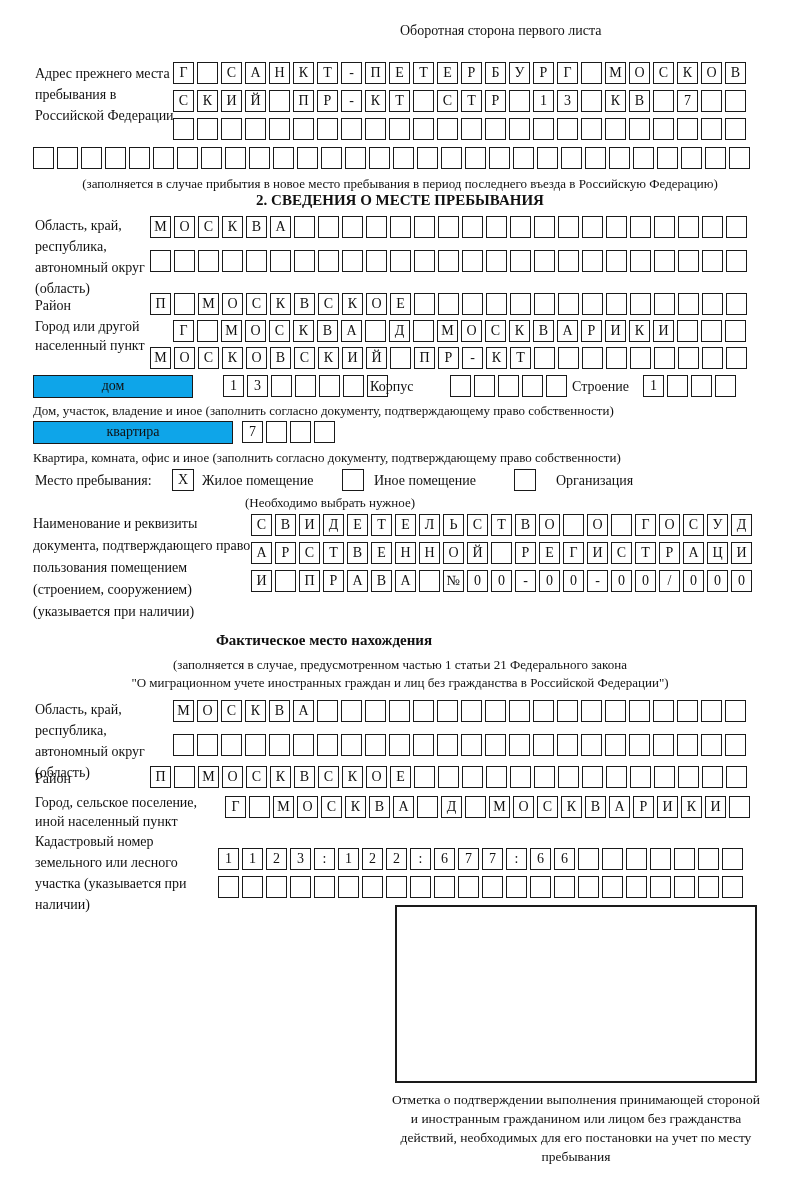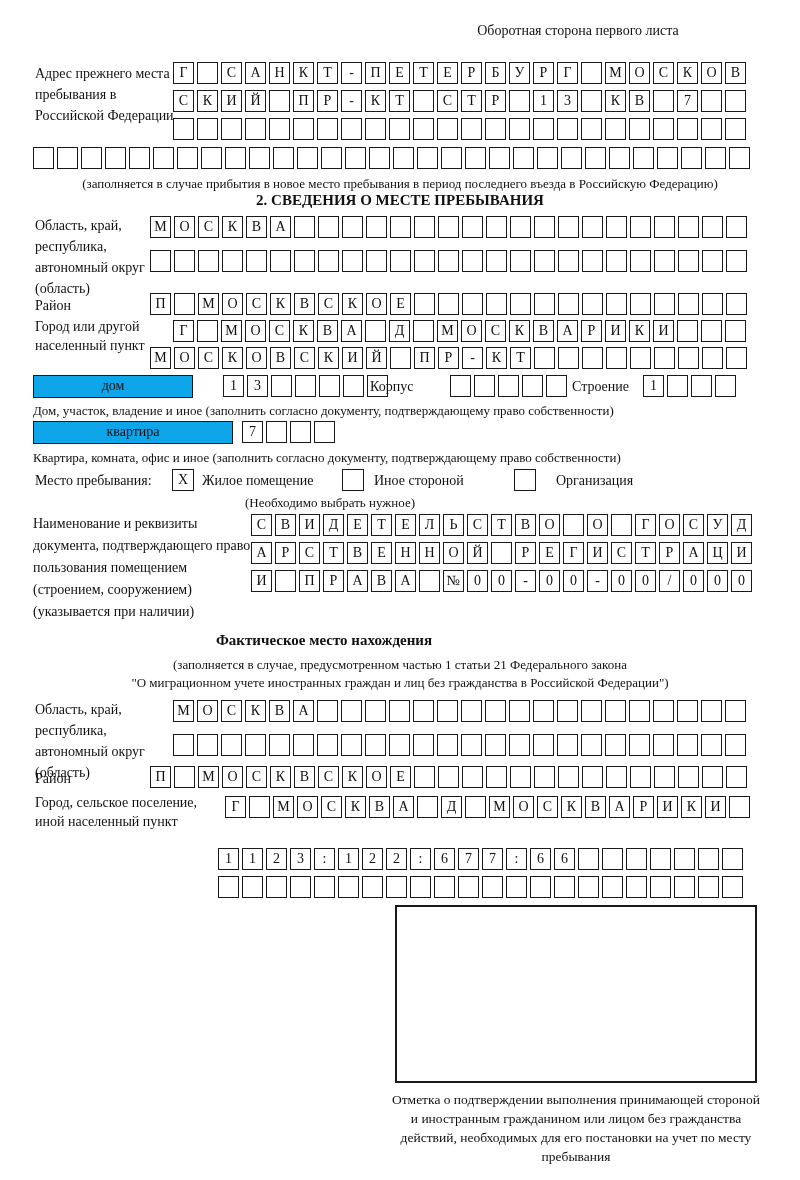--- a/index.html
+++ b/index.html
@@ -5,21 +5,21 @@
   html,body{margin:0;padding:0;background:#ffffff;}
   .page{
     position:relative;width:800px;height:1180px;background:#ffffff;
     font-family:"Liberation Serif", serif;color:#111;overflow:hidden;
   }
   .abs{position:absolute;}
   .lbl{font-size:14px;line-height:21px;}
   .note{font-size:13px;line-height:17px;}
   .title{font-size:15px;font-weight:bold;}
   .center{text-align:center;}
-  .right{text-align:center;}
+  .right{text-align:left;}
   .cellrow{white-space:nowrap;height:24px;}
   .cell{
     display:inline-block;width:21px;height:22px;box-sizing:border-box;
     border:1.5px solid #1a1a1a;margin-right:3px;text-align:center;
     font-size:14px;line-height:19px;vertical-align:top;background:#fff;
   }
   .widebox{
     box-sizing:border-box;border:1.5px solid #1a1a1a;height:23px;
     text-align:center;font-size:14px;line-height:20px;background:#0ea5e9;
   }
@@ -67,21 +67,21 @@
   <div class="abs note" style="left:33px;top:402px;width:740px;">Дом, участок, владение и иное (заполнить согласно документу, подтверждающему право собственности)</div>
 
   <div class="abs widebox" style="left:33px;top:421px;width:200px;">квартира</div>
   <div class="abs cellrow" style="left:242px;top:421px;"><span class="cell">7</span><span class="cell"></span><span class="cell"></span><span class="cell"></span></div>
   <div class="abs note" style="left:33px;top:449px;width:740px;">Квартира, комната, офис и иное (заполнить согласно документу, подтверждающему право собственности)</div>
 
   <div class="abs lbl" style="left:35px;top:470px;">Место пребывания:</div>
   <span class="abs checkbox" style="left:172px;top:469px;">X</span>
   <div class="abs lbl" style="left:202px;top:470px;">Жилое помещение</div>
   <span class="abs checkbox" style="left:342px;top:469px;"></span>
-  <div class="abs lbl" style="left:374px;top:470px;">Иное стороной</div>
+  <div class="abs lbl" style="left:374px;top:470px;">Иное помещение</div>
   <span class="abs checkbox" style="left:514px;top:469px;"></span>
   <div class="abs lbl" style="left:556px;top:470px;">Организация</div>
   <div class="abs note center" style="left:150px;top:494px;width:360px;">(Необходимо выбрать нужное)</div>
 
   <div class="abs lbl" style="left:33px;top:513px;width:220px;line-height:22px;">Наименование и реквизиты документа, подтверждающего право пользования помещением (строением, сооружением) (указывается при наличии)</div>
   <div class="abs cellrow" style="left:251px;top:514px;"><span class="cell">С</span><span class="cell">В</span><span class="cell">И</span><span class="cell">Д</span><span class="cell">Е</span><span class="cell">Т</span><span class="cell">Е</span><span class="cell">Л</span><span class="cell">Ь</span><span class="cell">С</span><span class="cell">Т</span><span class="cell">В</span><span class="cell">О</span><span class="cell"></span><span class="cell">О</span><span class="cell"></span><span class="cell">Г</span><span class="cell">О</span><span class="cell">С</span><span class="cell">У</span><span class="cell">Д</span></div>
   <div class="abs cellrow" style="left:251px;top:542px;"><span class="cell">А</span><span class="cell">Р</span><span class="cell">С</span><span class="cell">Т</span><span class="cell">В</span><span class="cell">Е</span><span class="cell">Н</span><span class="cell">Н</span><span class="cell">О</span><span class="cell">Й</span><span class="cell"></span><span class="cell">Р</span><span class="cell">Е</span><span class="cell">Г</span><span class="cell">И</span><span class="cell">С</span><span class="cell">Т</span><span class="cell">Р</span><span class="cell">А</span><span class="cell">Ц</span><span class="cell">И</span></div>
   <div class="abs cellrow" style="left:251px;top:570px;"><span class="cell">И</span><span class="cell"></span><span class="cell">П</span><span class="cell">Р</span><span class="cell">А</span><span class="cell">В</span><span class="cell">А</span><span class="cell"></span><span class="cell">№</span><span class="cell">0</span><span class="cell">0</span><span class="cell">-</span><span class="cell">0</span><span class="cell">0</span><span class="cell">-</span><span class="cell">0</span><span class="cell">0</span><span class="cell">/</span><span class="cell">0</span><span class="cell">0</span><span class="cell">0</span></div>
 
   <div class="abs title center" style="left:0;top:632px;width:648px;">Фактическое место нахождения</div>
@@ -91,19 +91,20 @@
   <div class="abs lbl" style="left:35px;top:699px;width:140px;">Область, край, республика, автономный округ (область)</div>
   <div class="abs cellrow" style="left:173px;top:700px;"><span class="cell">М</span><span class="cell">О</span><span class="cell">С</span><span class="cell">К</span><span class="cell">В</span><span class="cell">А</span><span class="cell"></span><span class="cell"></span><span class="cell"></span><span class="cell"></span><span class="cell"></span><span class="cell"></span><span class="cell"></span><span class="cell"></span><span class="cell"></span><span class="cell"></span><span class="cell"></span><span class="cell"></span><span class="cell"></span><span class="cell"></span><span class="cell"></span><span class="cell"></span><span class="cell"></span><span class="cell"></span></div>
   <div class="abs cellrow" style="left:173px;top:734px;"><span class="cell"></span><span class="cell"></span><span class="cell"></span><span class="cell"></span><span class="cell"></span><span class="cell"></span><span class="cell"></span><span class="cell"></span><span class="cell"></span><span class="cell"></span><span class="cell"></span><span class="cell"></span><span class="cell"></span><span class="cell"></span><span class="cell"></span><span class="cell"></span><span class="cell"></span><span class="cell"></span><span class="cell"></span><span class="cell"></span><span class="cell"></span><span class="cell"></span><span class="cell"></span><span class="cell"></span></div>
 
   <div class="abs lbl" style="left:35px;top:768px;">Район</div>
   <div class="abs cellrow" style="left:150px;top:766px;"><span class="cell">П</span><span class="cell"></span><span class="cell">М</span><span class="cell">О</span><span class="cell">С</span><span class="cell">К</span><span class="cell">В</span><span class="cell">С</span><span class="cell">К</span><span class="cell">О</span><span class="cell">Е</span><span class="cell"></span><span class="cell"></span><span class="cell"></span><span class="cell"></span><span class="cell"></span><span class="cell"></span><span class="cell"></span><span class="cell"></span><span class="cell"></span><span class="cell"></span><span class="cell"></span><span class="cell"></span><span class="cell"></span><span class="cell"></span></div>
 
   <div class="abs lbl" style="left:35px;top:793px;width:195px;line-height:19px;">Город, сельское поселение, иной населенный пункт</div>
   <div class="abs cellrow" style="left:225px;top:796px;"><span class="cell">Г</span><span class="cell"></span><span class="cell">М</span><span class="cell">О</span><span class="cell">С</span><span class="cell">К</span><span class="cell">В</span><span class="cell">А</span><span class="cell"></span><span class="cell">Д</span><span class="cell"></span><span class="cell">М</span><span class="cell">О</span><span class="cell">С</span><span class="cell">К</span><span class="cell">В</span><span class="cell">А</span><span class="cell">Р</span><span class="cell">И</span><span class="cell">К</span><span class="cell">И</span><span class="cell"></span></div>
 
+  <div class="abs lbl" style="left:35px;top:831px;width:170px;">Кадастровый номер земельного или лесного участка (указывается при наличии)</div>
   <div class="abs cellrow" style="left:218px;top:848px;"><span class="cell">1</span><span class="cell">1</span><span class="cell">2</span><span class="cell">3</span><span class="cell">:</span><span class="cell">1</span><span class="cell">2</span><span class="cell">2</span><span class="cell">:</span><span class="cell">6</span><span class="cell">7</span><span class="cell">7</span><span class="cell">:</span><span class="cell">6</span><span class="cell">6</span><span class="cell"></span><span class="cell"></span><span class="cell"></span><span class="cell"></span><span class="cell"></span><span class="cell"></span><span class="cell"></span></div>
   <div class="abs cellrow" style="left:218px;top:876px;"><span class="cell"></span><span class="cell"></span><span class="cell"></span><span class="cell"></span><span class="cell"></span><span class="cell"></span><span class="cell"></span><span class="cell"></span><span class="cell"></span><span class="cell"></span><span class="cell"></span><span class="cell"></span><span class="cell"></span><span class="cell"></span><span class="cell"></span><span class="cell"></span><span class="cell"></span><span class="cell"></span><span class="cell"></span><span class="cell"></span><span class="cell"></span><span class="cell"></span></div>
 
   <div class="abs stampbox" style="left:395px;top:905px;width:362px;height:178px;"></div>
   <div class="abs note center" style="left:388px;top:1090px;width:376px;line-height:19px;font-size:13.5px;">Отметка о подтверждении выполнения принимающей стороной и иностранным гражданином или лицом без гражданства действий, необходимых для его постановки на учет по месту пребывания</div>
 
 </div>
 
 </body></html>

